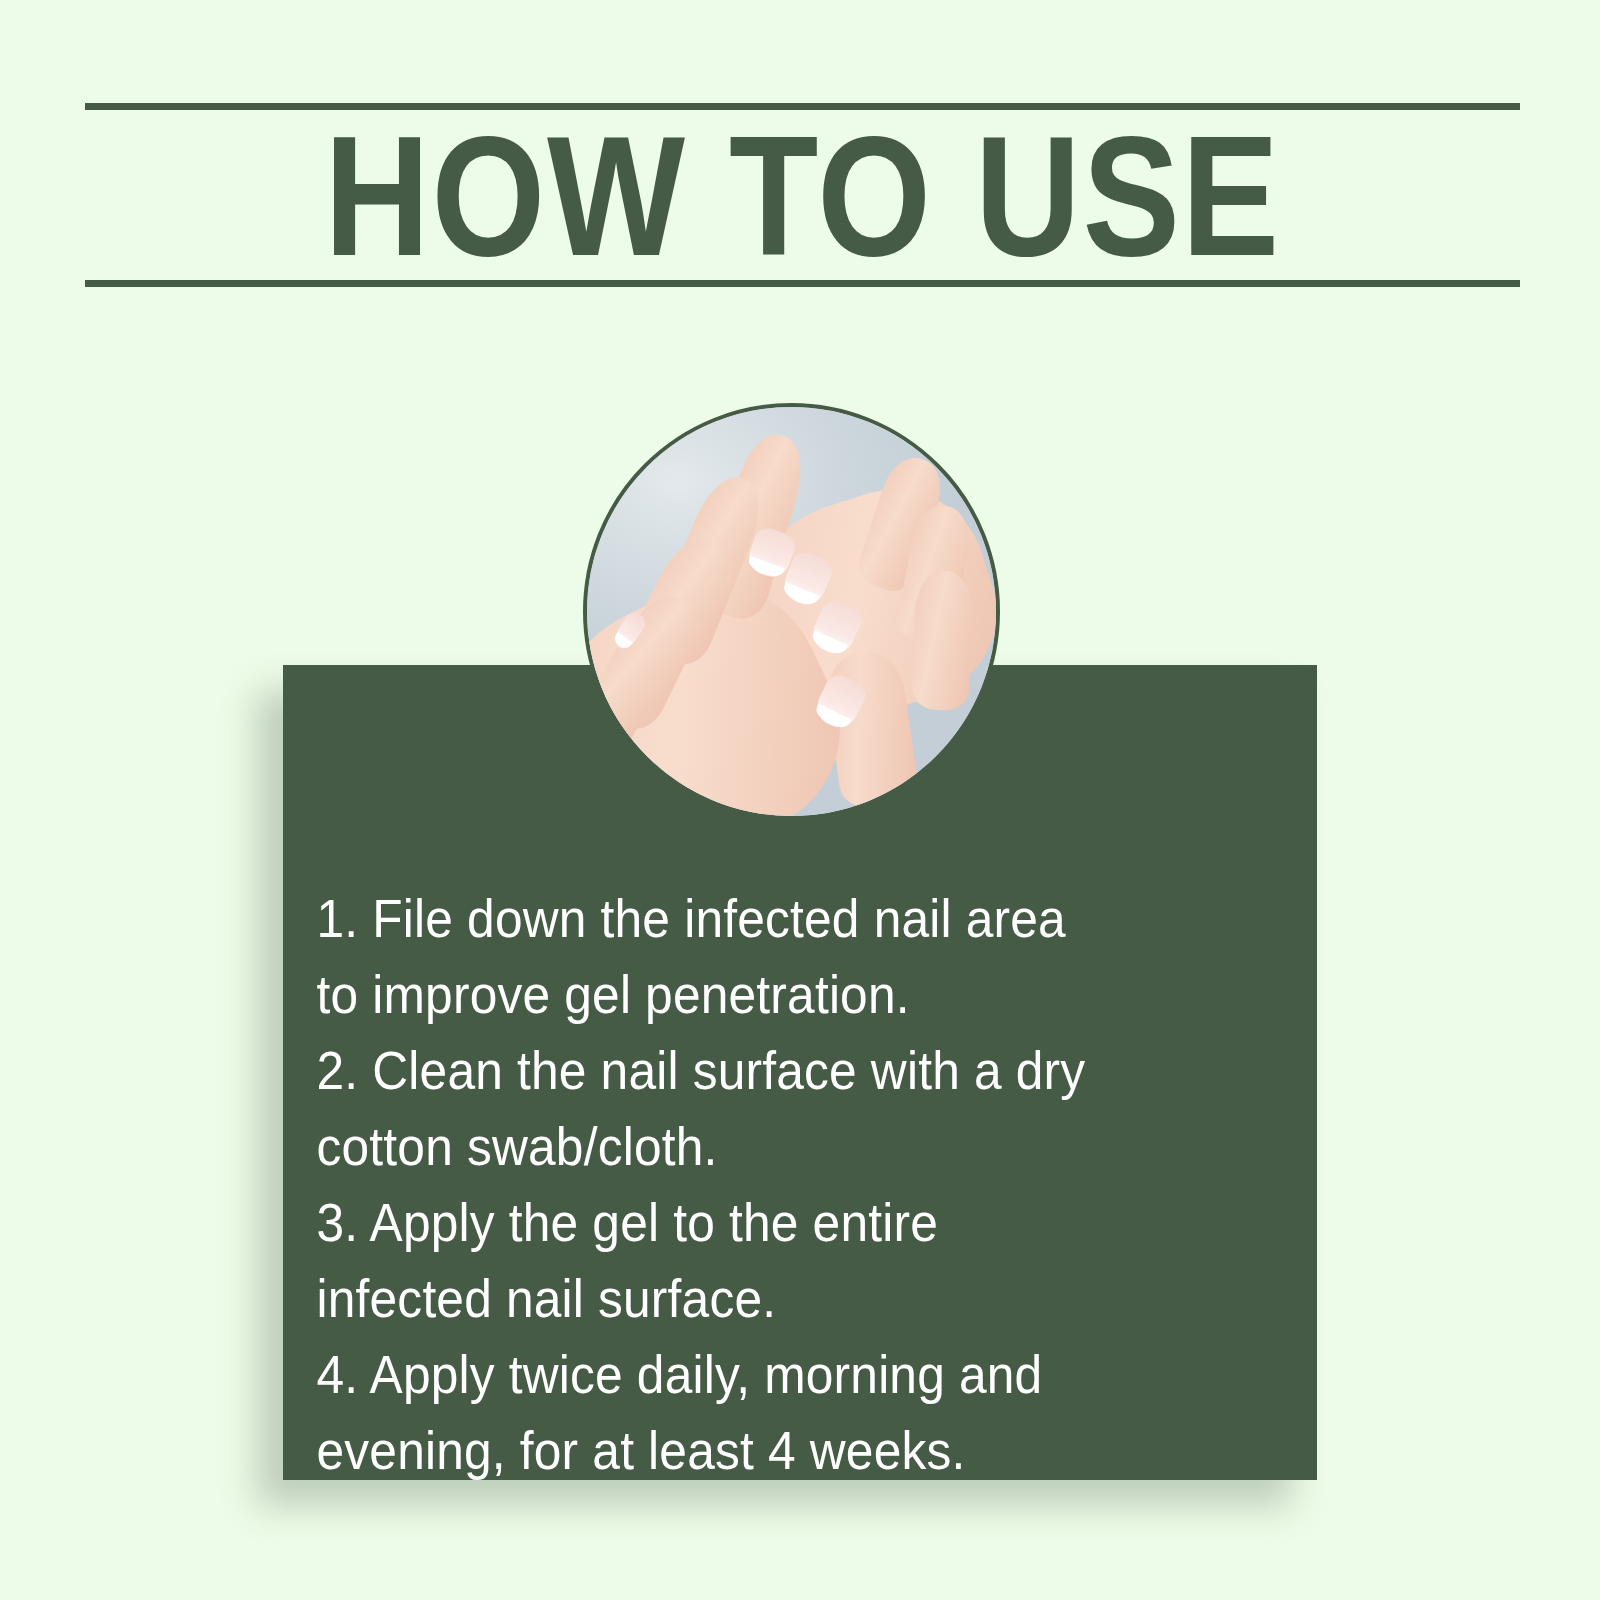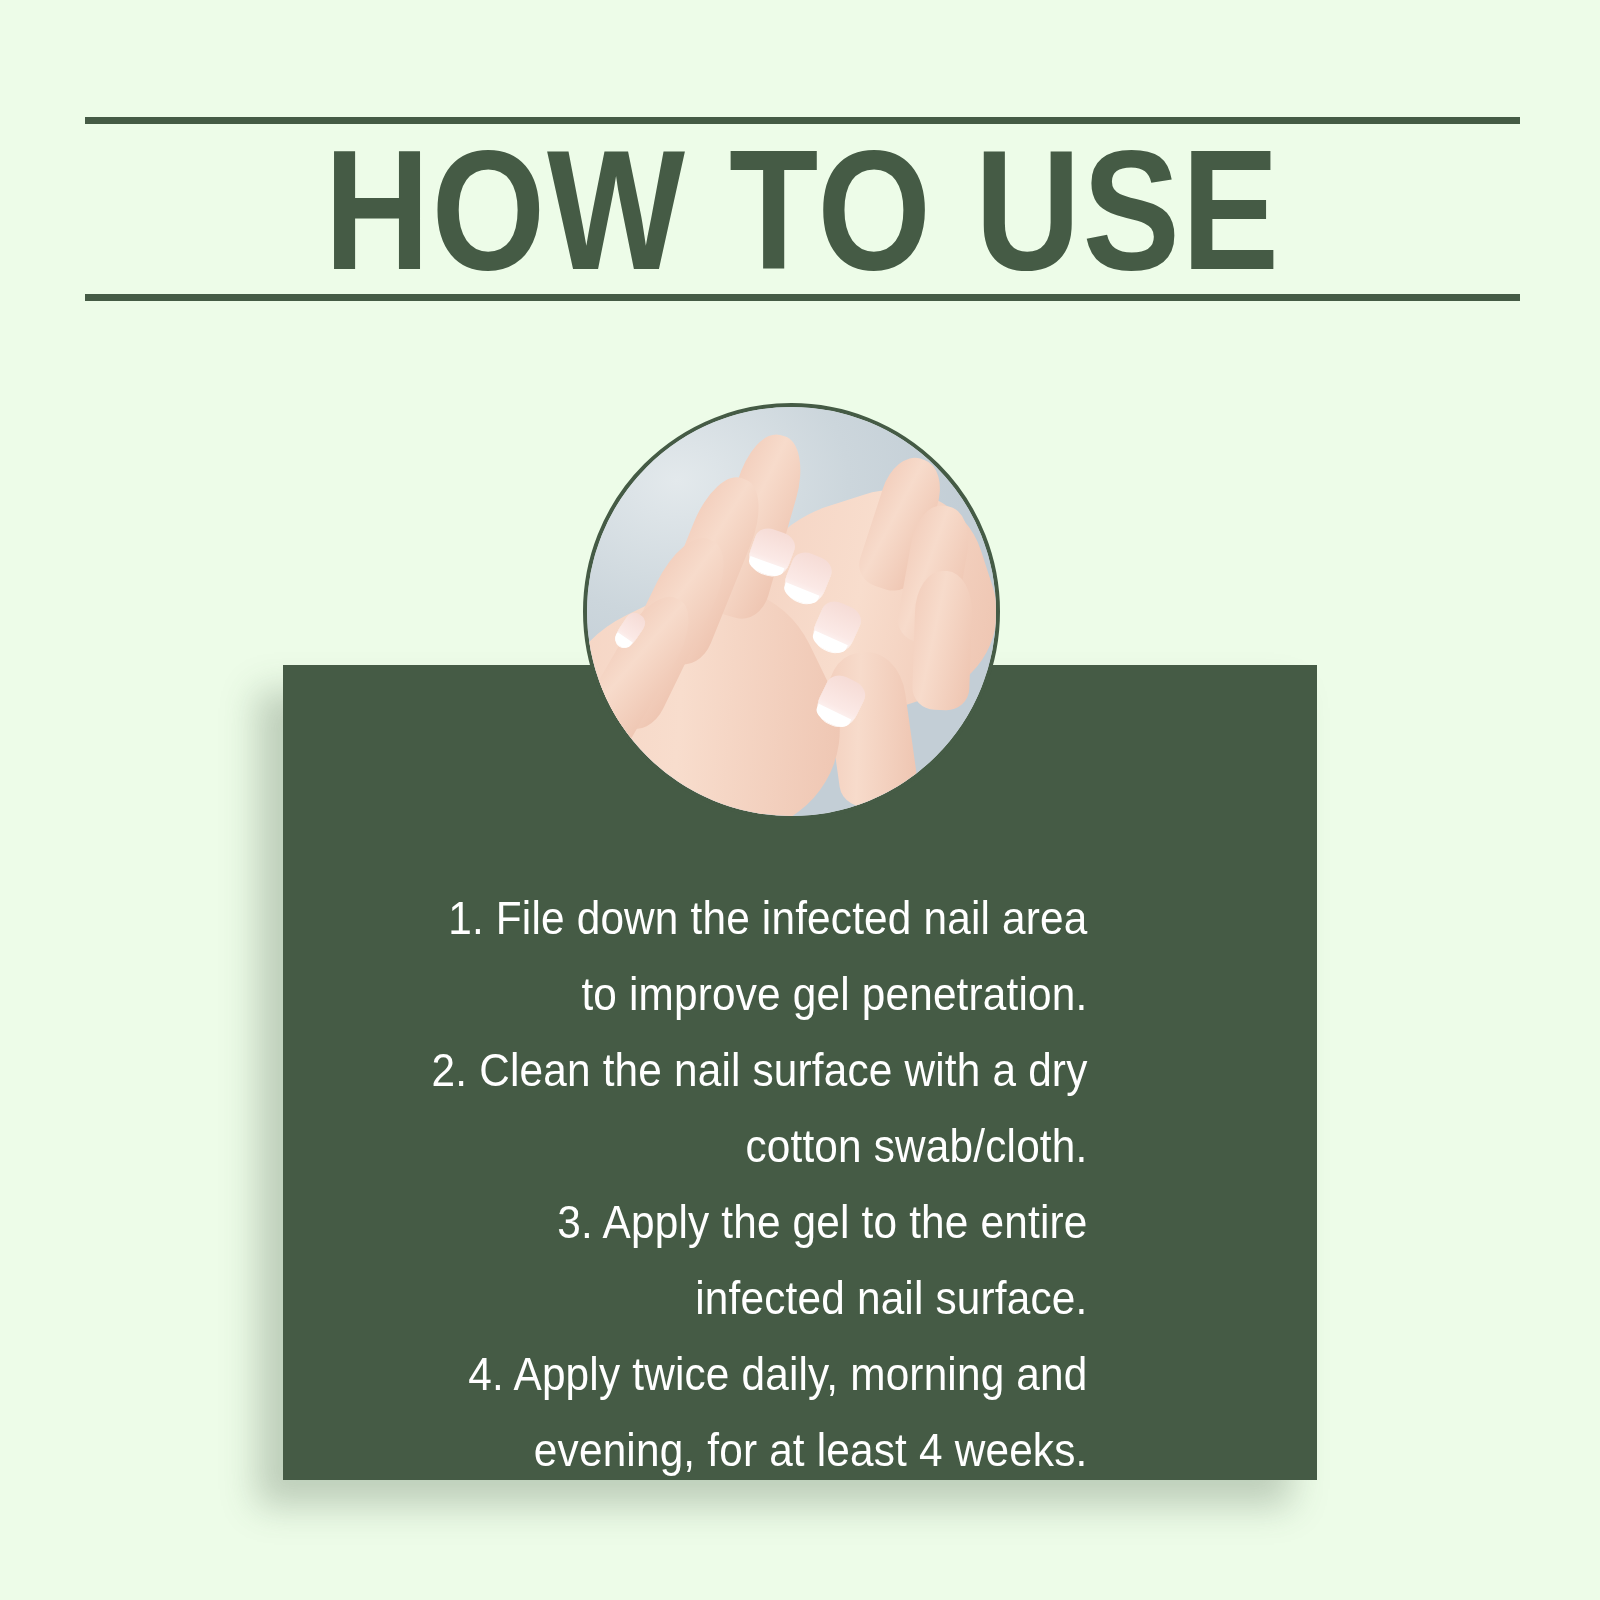--- a/index.html
+++ b/index.html
@@ -11,21 +11,21 @@
   }
   .poster {
     position:relative;
     width:1600px; height:1600px;
     background:#edfce8;
   }
 
   
   .header-block {
     position:absolute;
-    left:85px; top:117px;
+    left:85px; top:103px;
     width:1435px;
   }
   .rule {
     width:100%;
     height:7px;
     background:#455b45;
   }
   .title {
     text-align:center;
     color:#455b45;
@@ -47,25 +47,25 @@
     width:1034px; height:815px;
     background:#455b45;
     box-shadow:-26px 26px 34px rgba(69,91,69,0.28);
   }
 
   
   .steps {
     position:absolute;
     left:283px; top:880px;
     width:838px;
-    text-align:right;
+    text-align:left;
     color:#ffffff;
     font-family:"Liberation Sans", sans-serif;
     font-weight:300;
-    font-size:46px;
+    font-size:54px;
     line-height:76px;
     letter-spacing:0.2px;
   }
   .step-line {
     display:block;
     transform:scaleX(0.92);
     transform-origin:center center;
     white-space:nowrap;
   }
 

